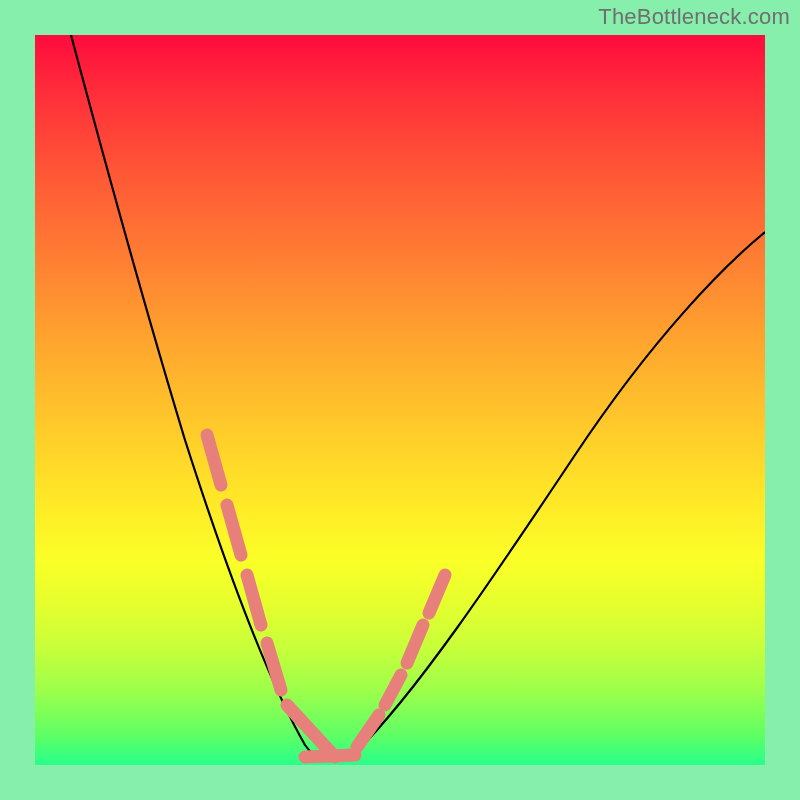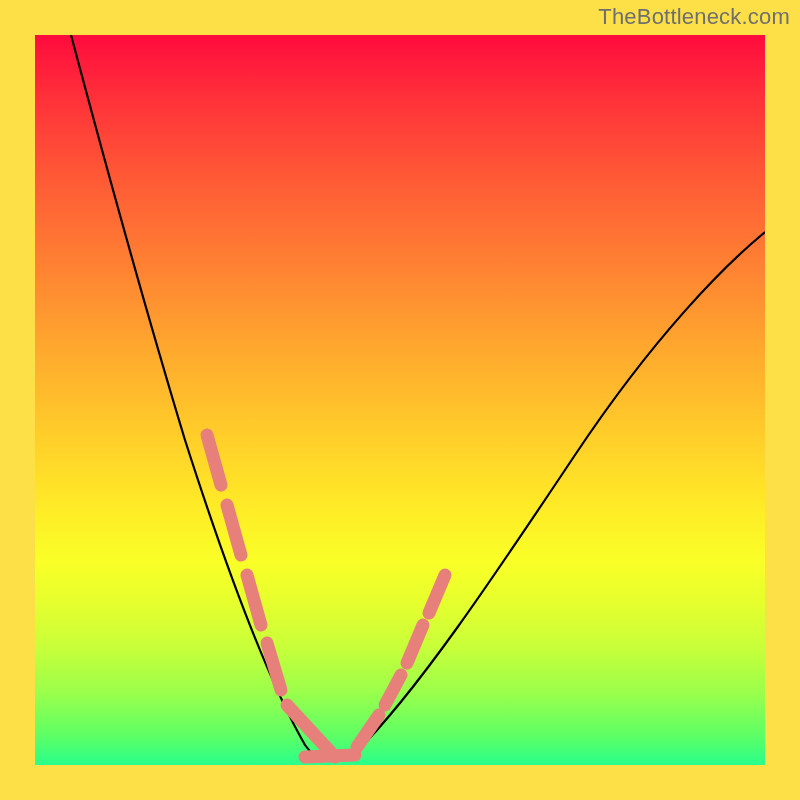--- a/index.html
+++ b/index.html
@@ -10,21 +10,21 @@
     background: #000;
     overflow: hidden;
     font-family: Arial, Helvetica, sans-serif;
   }
   .frame {
     position: absolute;
     left: 0;
     top: 0;
     width: 800px;
     height: 800px;
-    background: #fde047;
+    background: #86efac;
   }
   .watermark {
     position: absolute;
     top: 4px;
     right: 10px;
     color: #6f6f6f;
     font-size: 22px;
     letter-spacing: 0.2px;
     font-weight: 400;
   }

